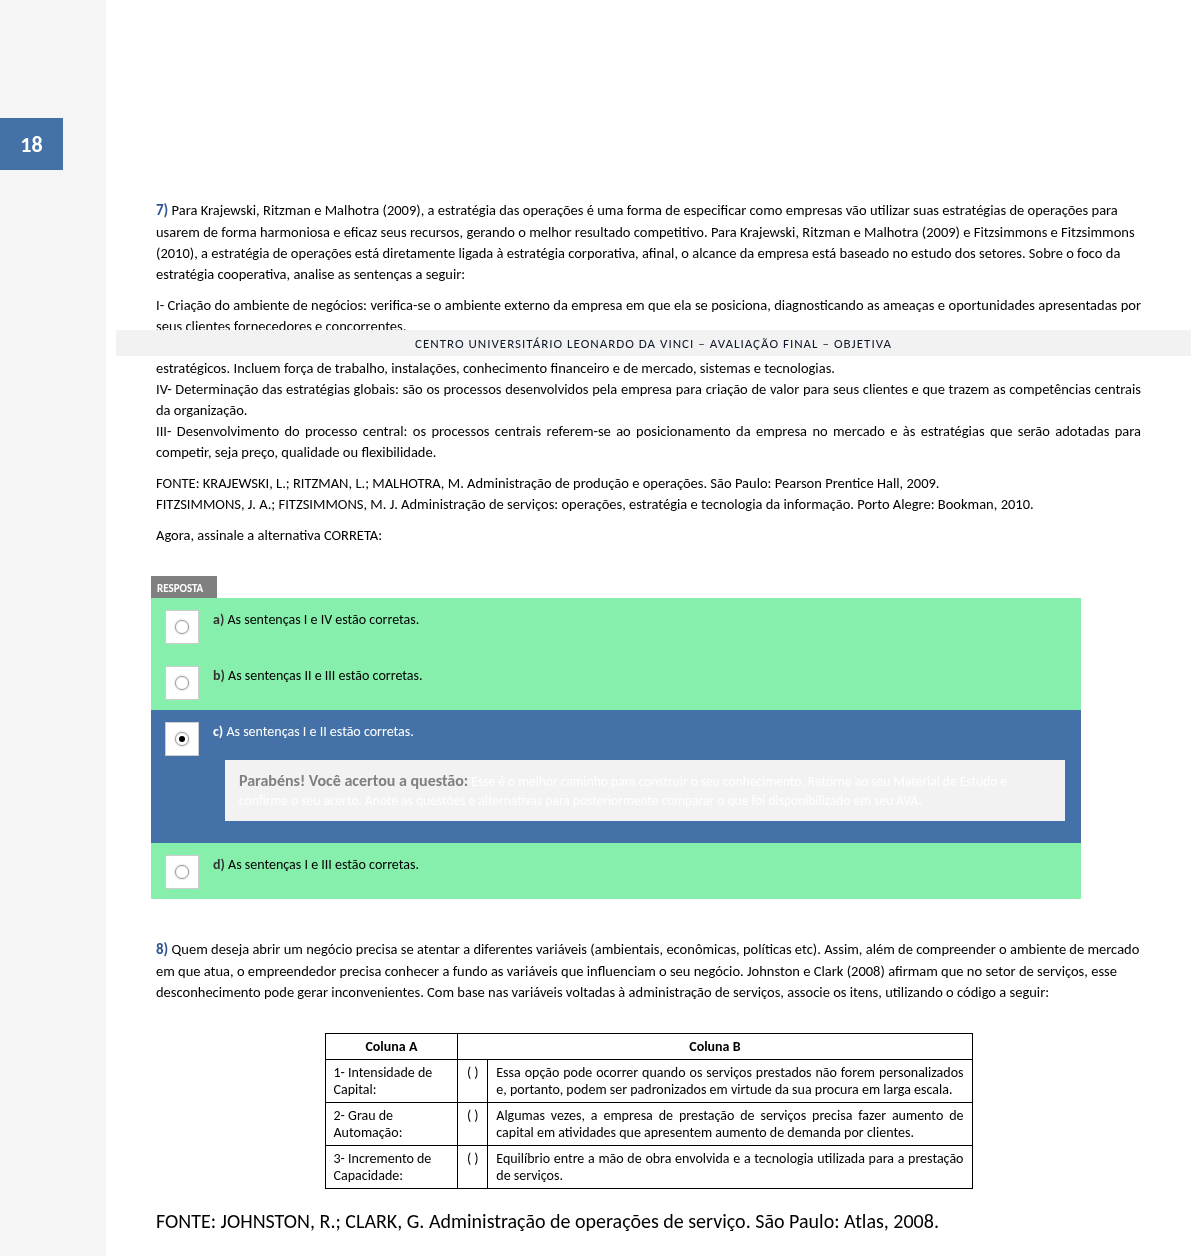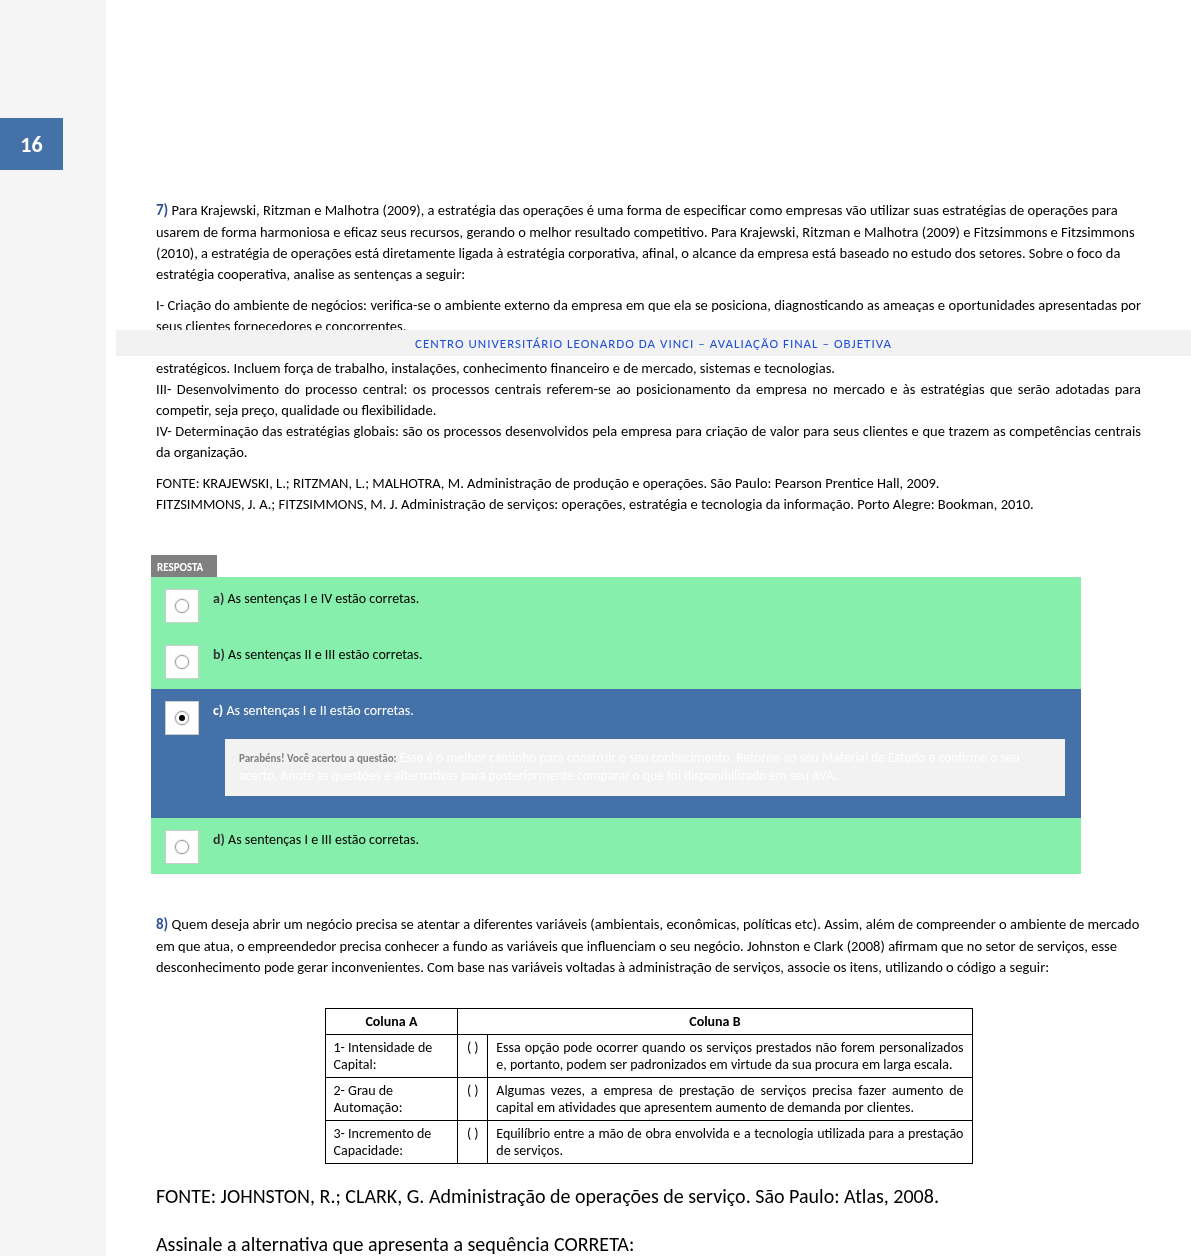--- a/index.html
+++ b/index.html
@@ -41,21 +41,21 @@
       position: absolute;
       top: 130px;
       left: 10px;
       right: 0;
       height: 26px;
       background: #f2f2f2;
       display: flex;
       align-items: center;
       justify-content: center;
       font-size: 13px;
-      color: #1d4ed8;
+      color: #0f172a;
       letter-spacing: 1px;
     }
     .question-block {
       margin: 200px 50px 30px 50px;
       font-size: 14.5px;
       line-height: 1.45;
     }
     .q-label {
       font-weight: bold;
       color: #2f5496;
@@ -135,21 +135,21 @@
       padding: 10px 14px 10px 14px;
       font-size: 13.5px;
       line-height: 1.4;
     }
     .comment-block.highlight {
       background: #f2f2f2;
     }
     .comment-label {
       color: #808080;
       font-weight: bold;
-      font-size: 11px;
+      font-size: 16px;
       margin-bottom: 3px;
     }
     .comment-inline { display: inline; }
     .matching-table {
       margin: 14px auto 20px auto;
       border-collapse: collapse;
       width: 648px;
       font-size: 14px;
     }
     .matching-table th, .matching-table td {
@@ -173,37 +173,38 @@
     .followup {
       margin: 14px 50px 0 50px;
       font-size: 20px;
     }
     .spacer { height: 10px; }
   </style>
 </head>
 <body>
 
 <div class="page-margin-left"></div>
-<div class="page-number-tab">16</div>
+<div class="page-number-tab">18</div>
 
 <div class="content">
   <div class="header-bar">CENTRO UNIVERSITÁRIO LEONARDO DA VINCI – AVALIAÇÃO FINAL – OBJETIVA</div>
 
   <div class="question-block">
     <span class="q-label">7)</span>
     <span class="q-text inline-first">Para Krajewski, Ritzman e Malhotra (2009), a estratégia das operações é uma forma de especificar como empresas vão utilizar suas estratégias de operações para usarem de forma harmoniosa e eficaz seus recursos, gerando o melhor resultado competitivo. Para Krajewski, Ritzman e Malhotra (2009) e Fitzsimmons e Fitzsimmons (2010), a estratégia de operações está diretamente ligada à estratégia corporativa, afinal, o alcance da empresa está baseado no estudo dos setores. Sobre o foco da estratégia cooperativa, analise as sentenças a seguir:</span>
     <div class="spacer"></div>
     <div class="q-text">I- Criação do ambiente de negócios: verifica-se o ambiente externo da empresa em que ela se posiciona, diagnosticando as ameaças e oportunidades apresentadas por seus clientes fornecedores e concorrentes.</div>
     <div class="q-text">II- Avaliação das competências centrais: essas competências refletem o processo de aprendizagem coletivo que a empresa deve possuir para atingir seus objetivos estratégicos. Incluem força de trabalho, instalações, conhecimento financeiro e de mercado, sistemas e tecnologias.</div>
+    <div class="q-text">IV- Determinação das estratégias globais: são os processos desenvolvidos pela empresa para criação de valor para seus clientes e que trazem as competências centrais da organização.</div>
     <div class="q-text">III- Desenvolvimento do processo central: os processos centrais referem-se ao posicionamento da empresa no mercado e às estratégias que serão adotadas para competir, seja preço, qualidade ou flexibilidade.</div>
-    <div class="q-text">IV- Determinação das estratégias globais: são os processos desenvolvidos pela empresa para criação de valor para seus clientes e que trazem as competências centrais da organização.</div>
     <div class="spacer"></div>
     <div class="q-text">FONTE: KRAJEWSKI, L.; RITZMAN, L.; MALHOTRA, M. Administração de produção e operações. São Paulo: Pearson Prentice Hall, 2009.</div>
     <div class="q-text">FITZSIMMONS, J. A.; FITZSIMMONS, M. J. Administração de serviços: operações, estratégia e tecnologia da informação. Porto Alegre: Bookman, 2010.</div>
     <div class="spacer"></div>
+    <div class="q-text">Agora, assinale a alternativa CORRETA:</div>
   </div>
 
   <div class="answer-block">
     <div class="answer-header">RESPOSTA</div>
     <div class="answer-options">
 
       <div class="option-row">
         <div class="radio-cell">
           <div class="radio-box">
             <div class="radio-outer"></div>

